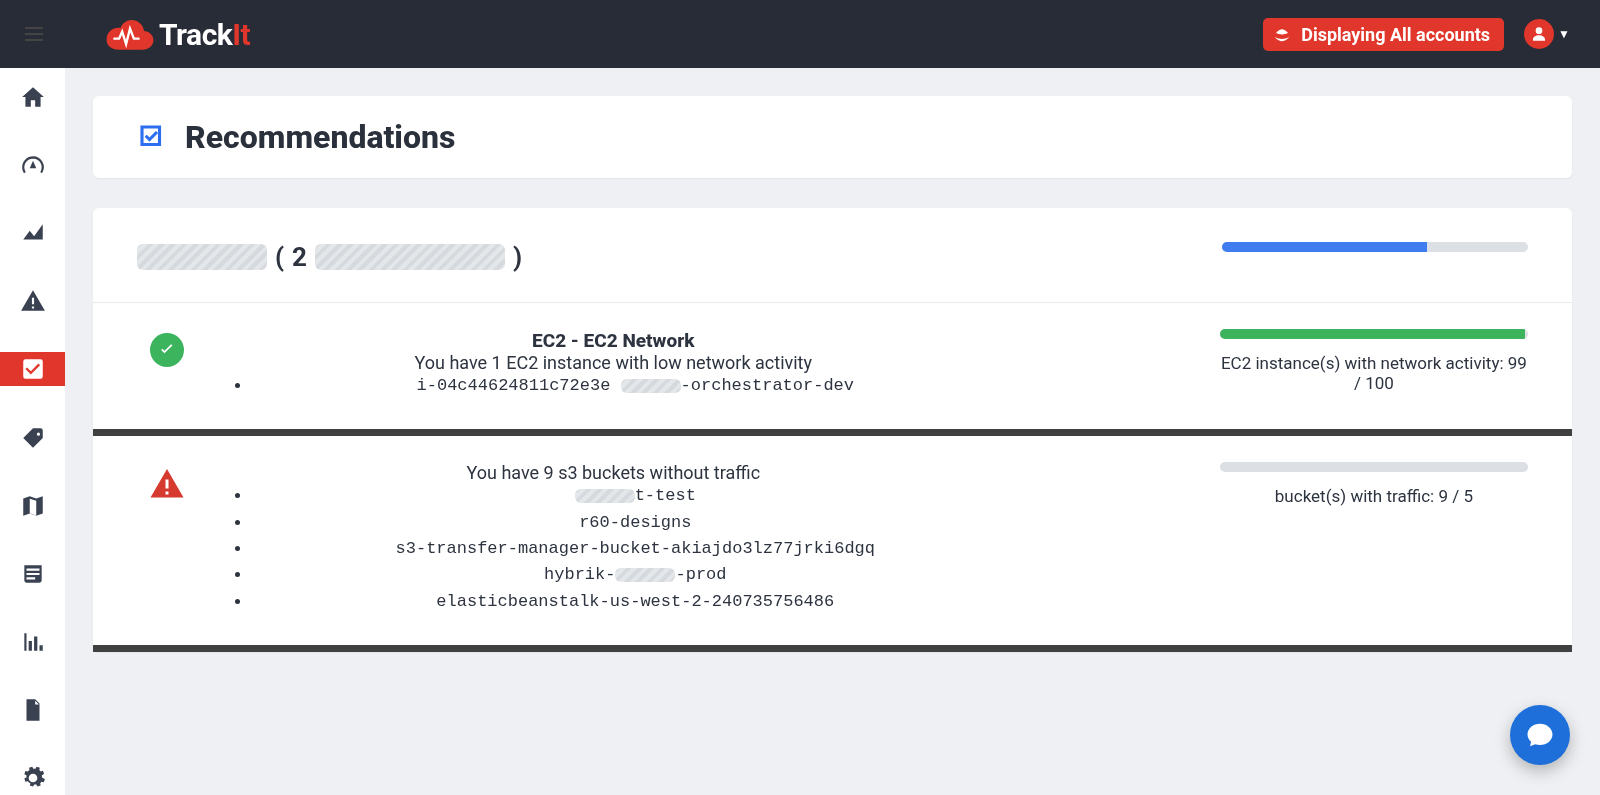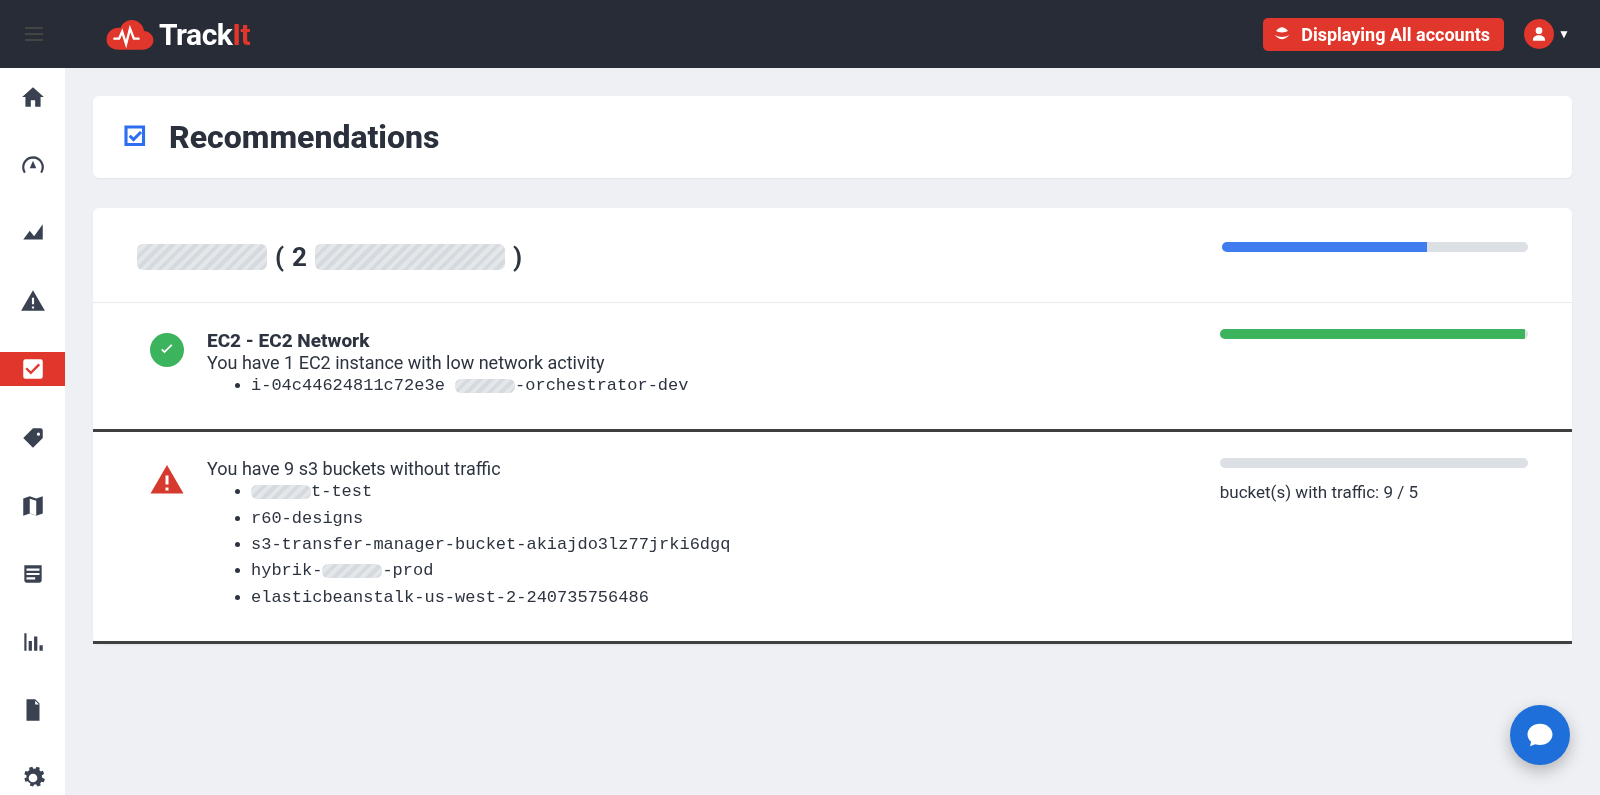--- a/index.html
+++ b/index.html
@@ -38,21 +38,21 @@
   .logo-text .accent { color: #e0362b; }
   .topbar-spacer { flex: 1; }
   .account-badge {
     background: #e0362b;
     color: #fff;
     border-radius: 5px;
     padding: 6px 14px 6px 10px;
     font-size: 18px;
     font-weight: 700;
     display: flex;
-    align-items: center;
+    align-items: flex-end;
     gap: 10px;
     cursor: pointer;
   }
   .user-pill {
     margin-left: 20px;
     display: flex;
     align-items: center;
     gap: 4px;
     cursor: pointer;
   }
@@ -95,21 +95,21 @@
     left: 65px;
     right: 0;
     padding: 28px;
   }
   .card {
     background: #fff;
     border-radius: 6px;
     box-shadow: 0 1px 2px rgba(0,0,0,0.05);
   }
   .title-card {
-    padding: 22px 28px;
+    padding: 22px 44px;
     display: flex;
     align-items: center;
     gap: 18px;
   }
   .title-card h1 { font-size: 32px; font-weight: 800; color: #2b313c; }
   .title-check {
     width: 30px; height: 30px;
     color: #2d6ff0;
   }
 
@@ -149,21 +149,22 @@
   .progress.cloud > div { background: #3e7cf0; }
   .progress.ok > div { background: #3cb35d; }
   .progress.bad > div { background: #dcdfe4; }
 
   .score-label { margin-top: 14px; font-size: 17px; }
 
   
   .rec-section {
     display: flex;
     padding: 26px 44px 30px 34px;
-    border-bottom: 3px solid #404040;
+    border-bottom: 7px solid #404040;
+    text-align: center;
   }
   .rec-icon { width: 80px; display: flex; justify-content: center; padding-top: 4px; }
   .rec-body { flex: 0 0 58%; }
   .rec-side { flex: 0 0 22%; margin-left: auto; }
   .rec-title { font-weight: 800; font-size: 19px; }
   .rec-sub { font-size: 18px; }
   .rec-list {
     font-family: "SFMono-Regular", Consolas, "Liberation Mono", Menlo, monospace;
     font-size: 17px;
     padding-left: 22px;
@@ -329,20 +330,21 @@
             <div class="rec-title">EC2 - EC2 Network</div>
             <div class="rec-sub">You have 1 EC2 instance with low network activity</div>
             <ul class="rec-list">
               <li>i-04c44624811c72e3e <span class="redacted" style="width: 60px; height: 14px;"></span>-orchestrator-dev</li>
             </ul>
           </div>
           <div class="rec-side">
             <div class="progress ok">
               <div style="width: 99%;"></div>
             </div>
+            <div class="score-label">EC2 instance(s) with network activity: 99 / 100</div>
           </div>
         </div>
         <div class="rec-section">
           <div class="rec-icon">
             <svg class="warn-badge" width="36" height="36" viewBox="0 0 24 24">
               <path fill="currentColor" d="M12 2L1 21h22L12 2zm-1 7h2v6h-2V9zm0 8h2v2h-2v-2z"></path>
             </svg>
           </div>
           <div class="rec-body">
             <div class="rec-sub">You have 9 s3 buckets without traffic</div>

